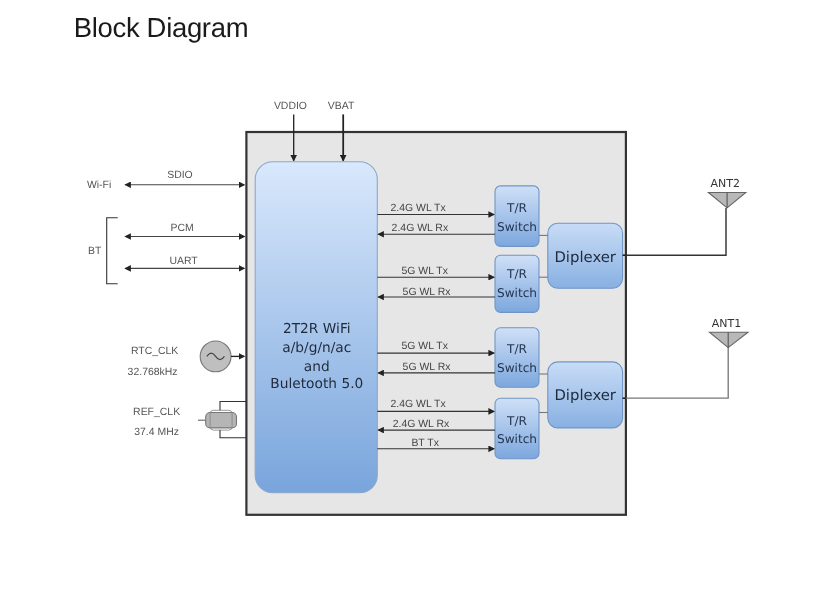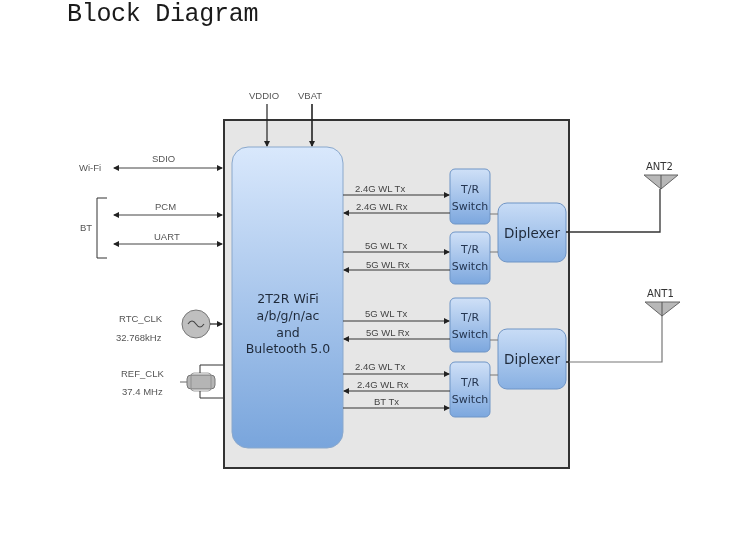--- a/index.html
+++ b/index.html
@@ -1,17 +1,17 @@
 <!DOCTYPE html>
 <html><head>
 <meta charset="utf-8">
 <style>
   html, body { margin: 0; padding: 0; background: #ffffff; }
   body { width: 745px; height: 535px; position: relative; overflow: hidden; font-family: "Liberation Sans", sans-serif; }
-  .title { position: absolute; left: 67px; top: 0; font-family: Liberation Mono, monospace; font-size: 25px; color: #1a1a1a; letter-spacing: -0.3px; text-align: center; }
+  .title { position: absolute; left: 67px; top: 12px; font-family: Liberation Sans, sans-serif; font-size: 25px; color: #1a1a1a; letter-spacing: -0.3px; text-align: center; }
   svg { position: absolute; left: 0; top: 0; }
   .lbl { font-family: "Liberation Sans", sans-serif; font-size: 9.5px; fill: #555; }
   .sig { font-family: "Liberation Sans", sans-serif; font-size: 9.5px; fill: #444; }
   .chip-text { font-family: "DejaVu Sans", sans-serif; font-size: 12.5px; fill: #1f2a3a; }
   .sw-text { font-family: "DejaVu Sans", sans-serif; font-size: 11px; fill: #243550; }
   .dip-text { font-family: "DejaVu Sans", sans-serif; font-size: 13.5px; fill: #1f2a3a; }
   .ant-text { font-family: "DejaVu Sans", sans-serif; font-size: 10px; fill: #333; }
 </style>
 </head>
 <body>

